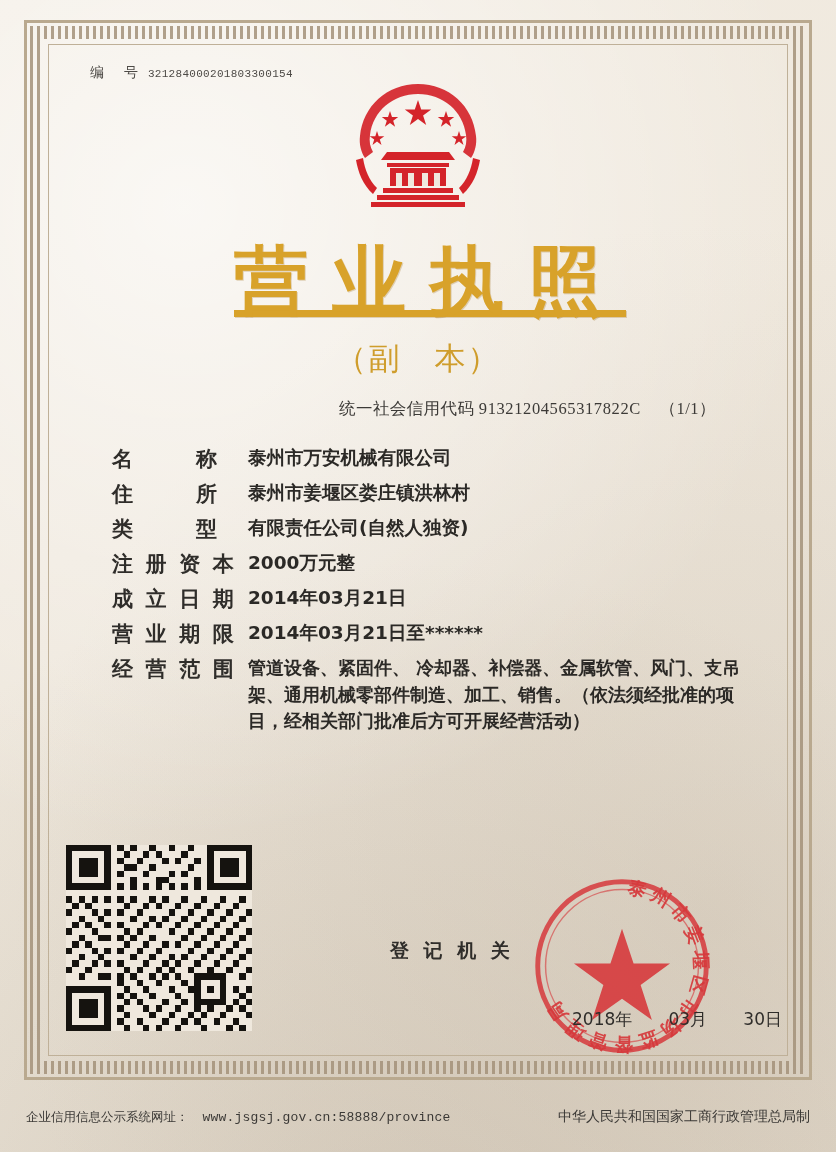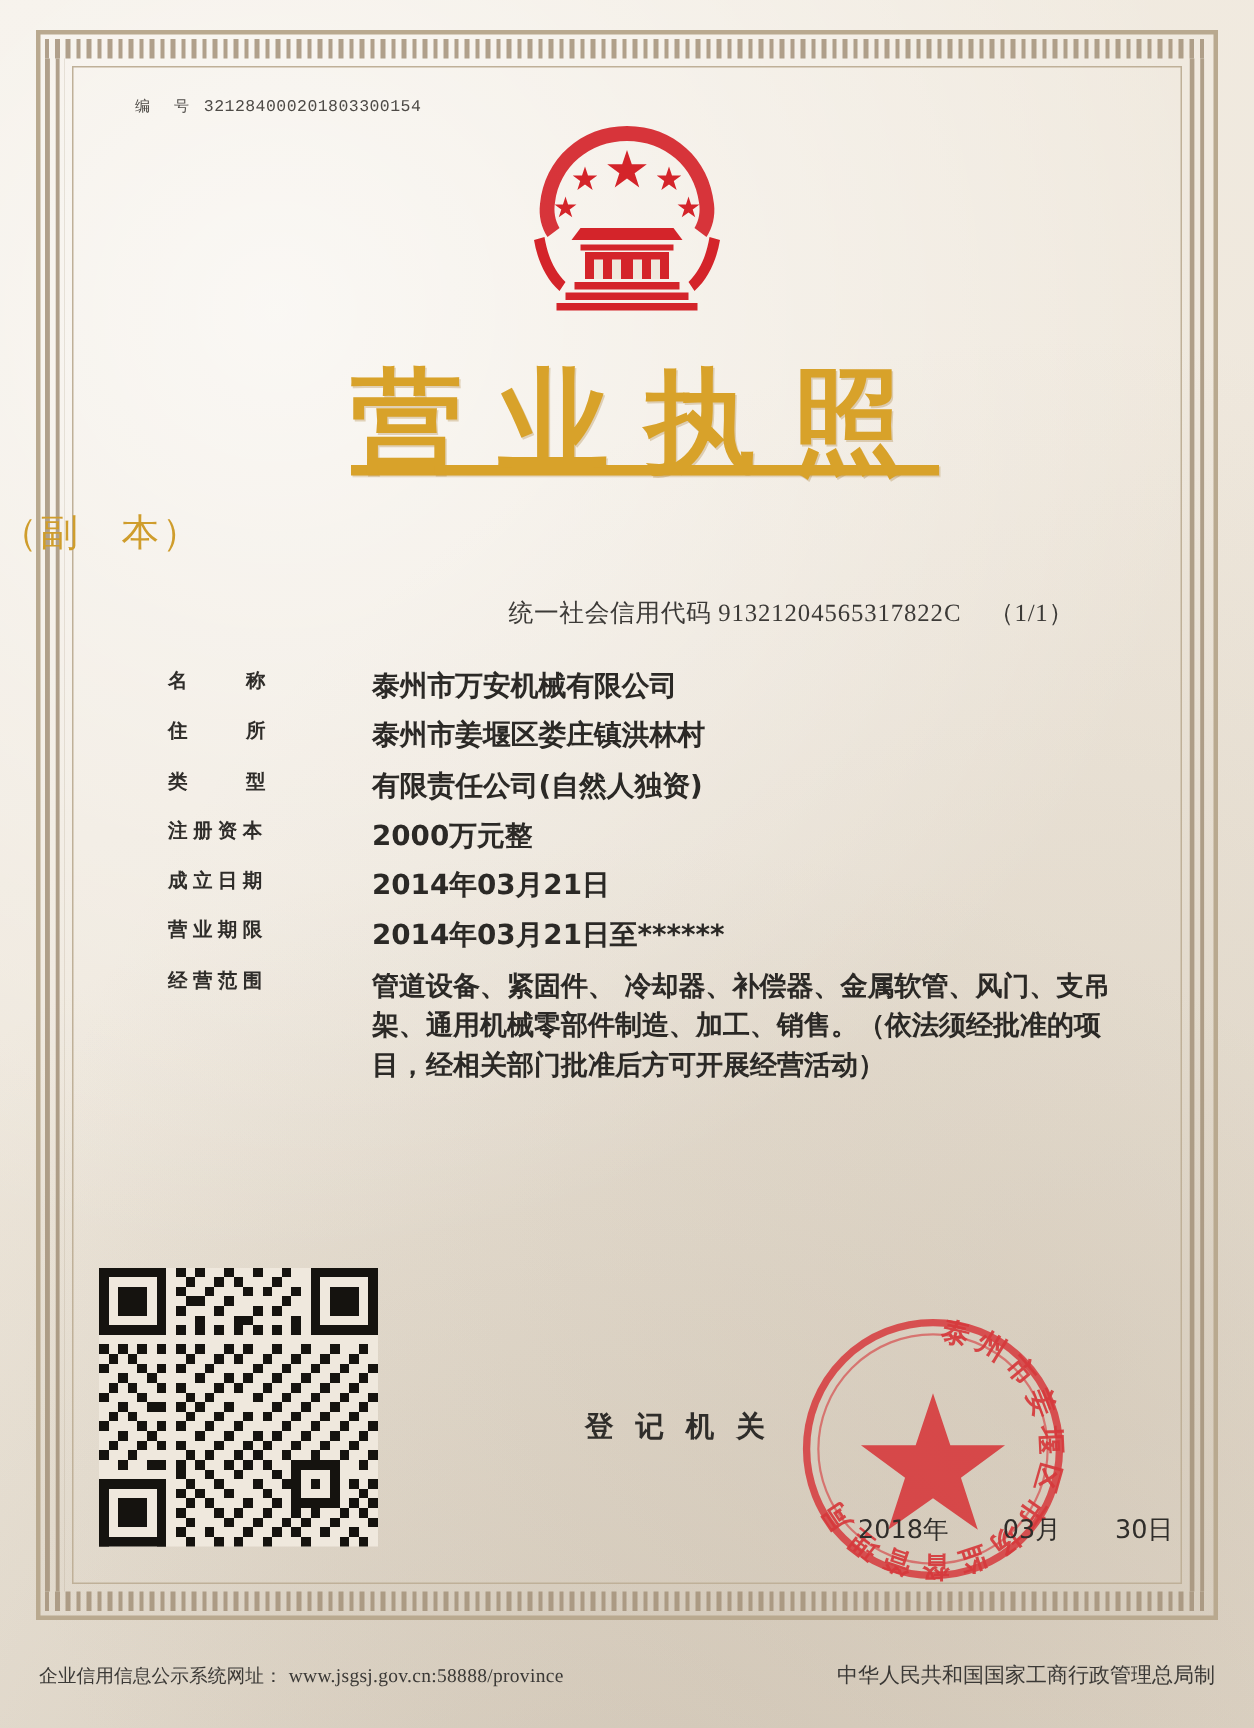--- a/index.html
+++ b/index.html
@@ -71,21 +71,21 @@
     top: 64px;
     font-family: "Liberation Mono", monospace;
     font-size: 11px;
     color: #4d4a46;
     letter-spacing: 0.3px;
     white-space: nowrap;
   }
   .serial .serial-label {
     letter-spacing: 3px;
     font-family: "Liberation Serif", serif;
-    font-size: 10px;
+    font-size: 14px;
   }
 
   
   .emblem {
     position: absolute;
     left: 50%;
     top: 78px;
     transform: translateX(-50%);
     width: 150px;
     height: 140px;
@@ -105,21 +105,22 @@
     color: #d8a22a;
     text-shadow: 1px 1px 0 rgba(150,100,10,0.25);
     font-family: "DejaVu Serif", serif;
     text-decoration: underline;
   }
   .subtitle {
     position: absolute;
     left: 0;
     right: 0;
     top: 338px;
-    font-size: 25px;
+    text-align: center;
+    font-size: 31px;
     color: #cf9d2c;
     letter-spacing: 2px;
     font-family: "DejaVu Serif", serif;
   }
 
   
   .credit-line {
     position: absolute;
     right: 120px;
     top: 398px;
@@ -145,27 +146,27 @@
     right: 74px;
   }
   .field-row {
     display: flex;
     align-items: flex-start;
     margin-bottom: 7px;
   }
   .field-label {
     width: 136px;
     flex: 0 0 136px;
-    font-size: 13px;
+    font-size: 21px;
     color: #2f2d2a;
     font-weight: bold;
     letter-spacing: 0px;
     display: flex;
     justify-content: space-between;
-    font-family: Liberation Sans, sans-serif;
+    font-family: Liberation Mono, monospace;
   }
   .field-value {
     font-size: 18.5px;
     color: #2b2926;
     line-height: 1.42;
     font-family: "DejaVu Sans", sans-serif;
     font-weight: bold;
   }
   .field-row.scope .field-value {
     font-size: 18px;
@@ -221,23 +222,24 @@
   .footer-left {
     position: absolute;
     left: 26px;
     bottom: 26px;
     font-size: 12.5px;
     color: #3b3936;
     white-space: nowrap;
     font-family: "DejaVu Sans", sans-serif;
   }
   .footer-left .url {
-    font-family: Liberation Serif, serif;
+    font-family: Liberation Mono, monospace;
     font-size: 13px;
     letter-spacing: 0.2px;
+    margin-left: 10px;
   }
   .footer-right {
     position: absolute;
     right: 26px;
     bottom: 26px;
     font-size: 14px;
     color: #3b3936;
     white-space: nowrap;
     font-family: "DejaVu Sans", sans-serif;
   }

